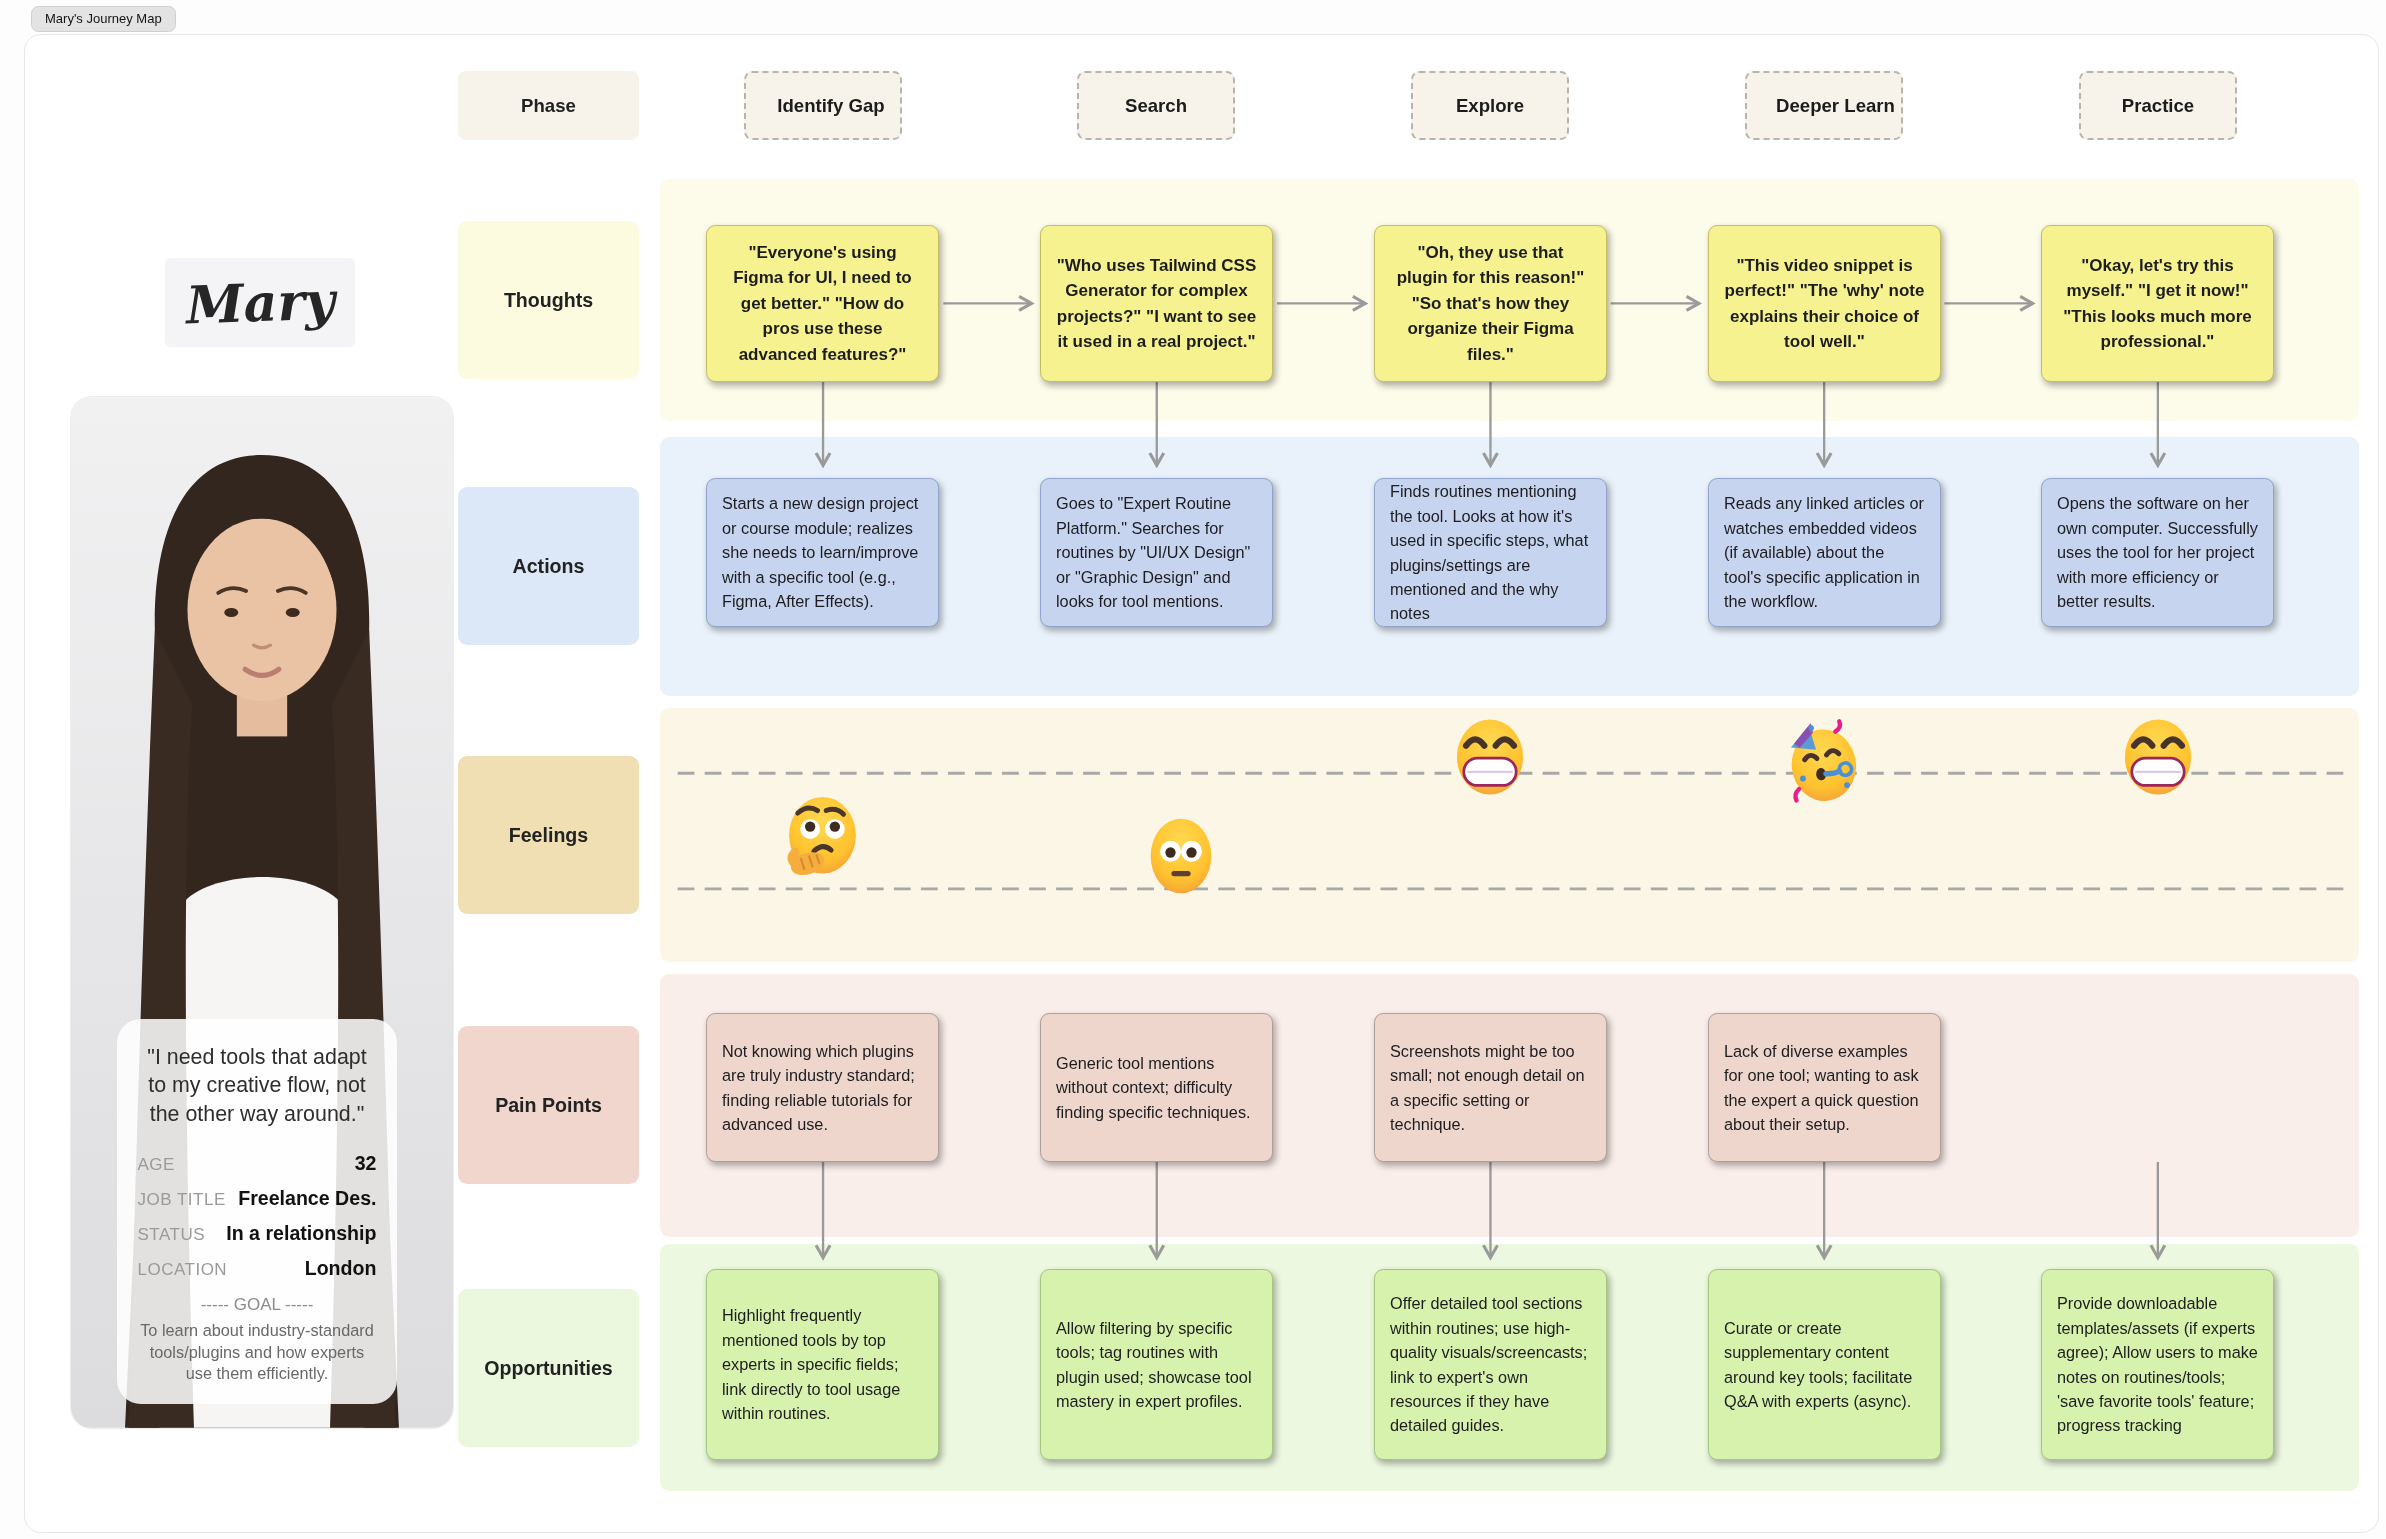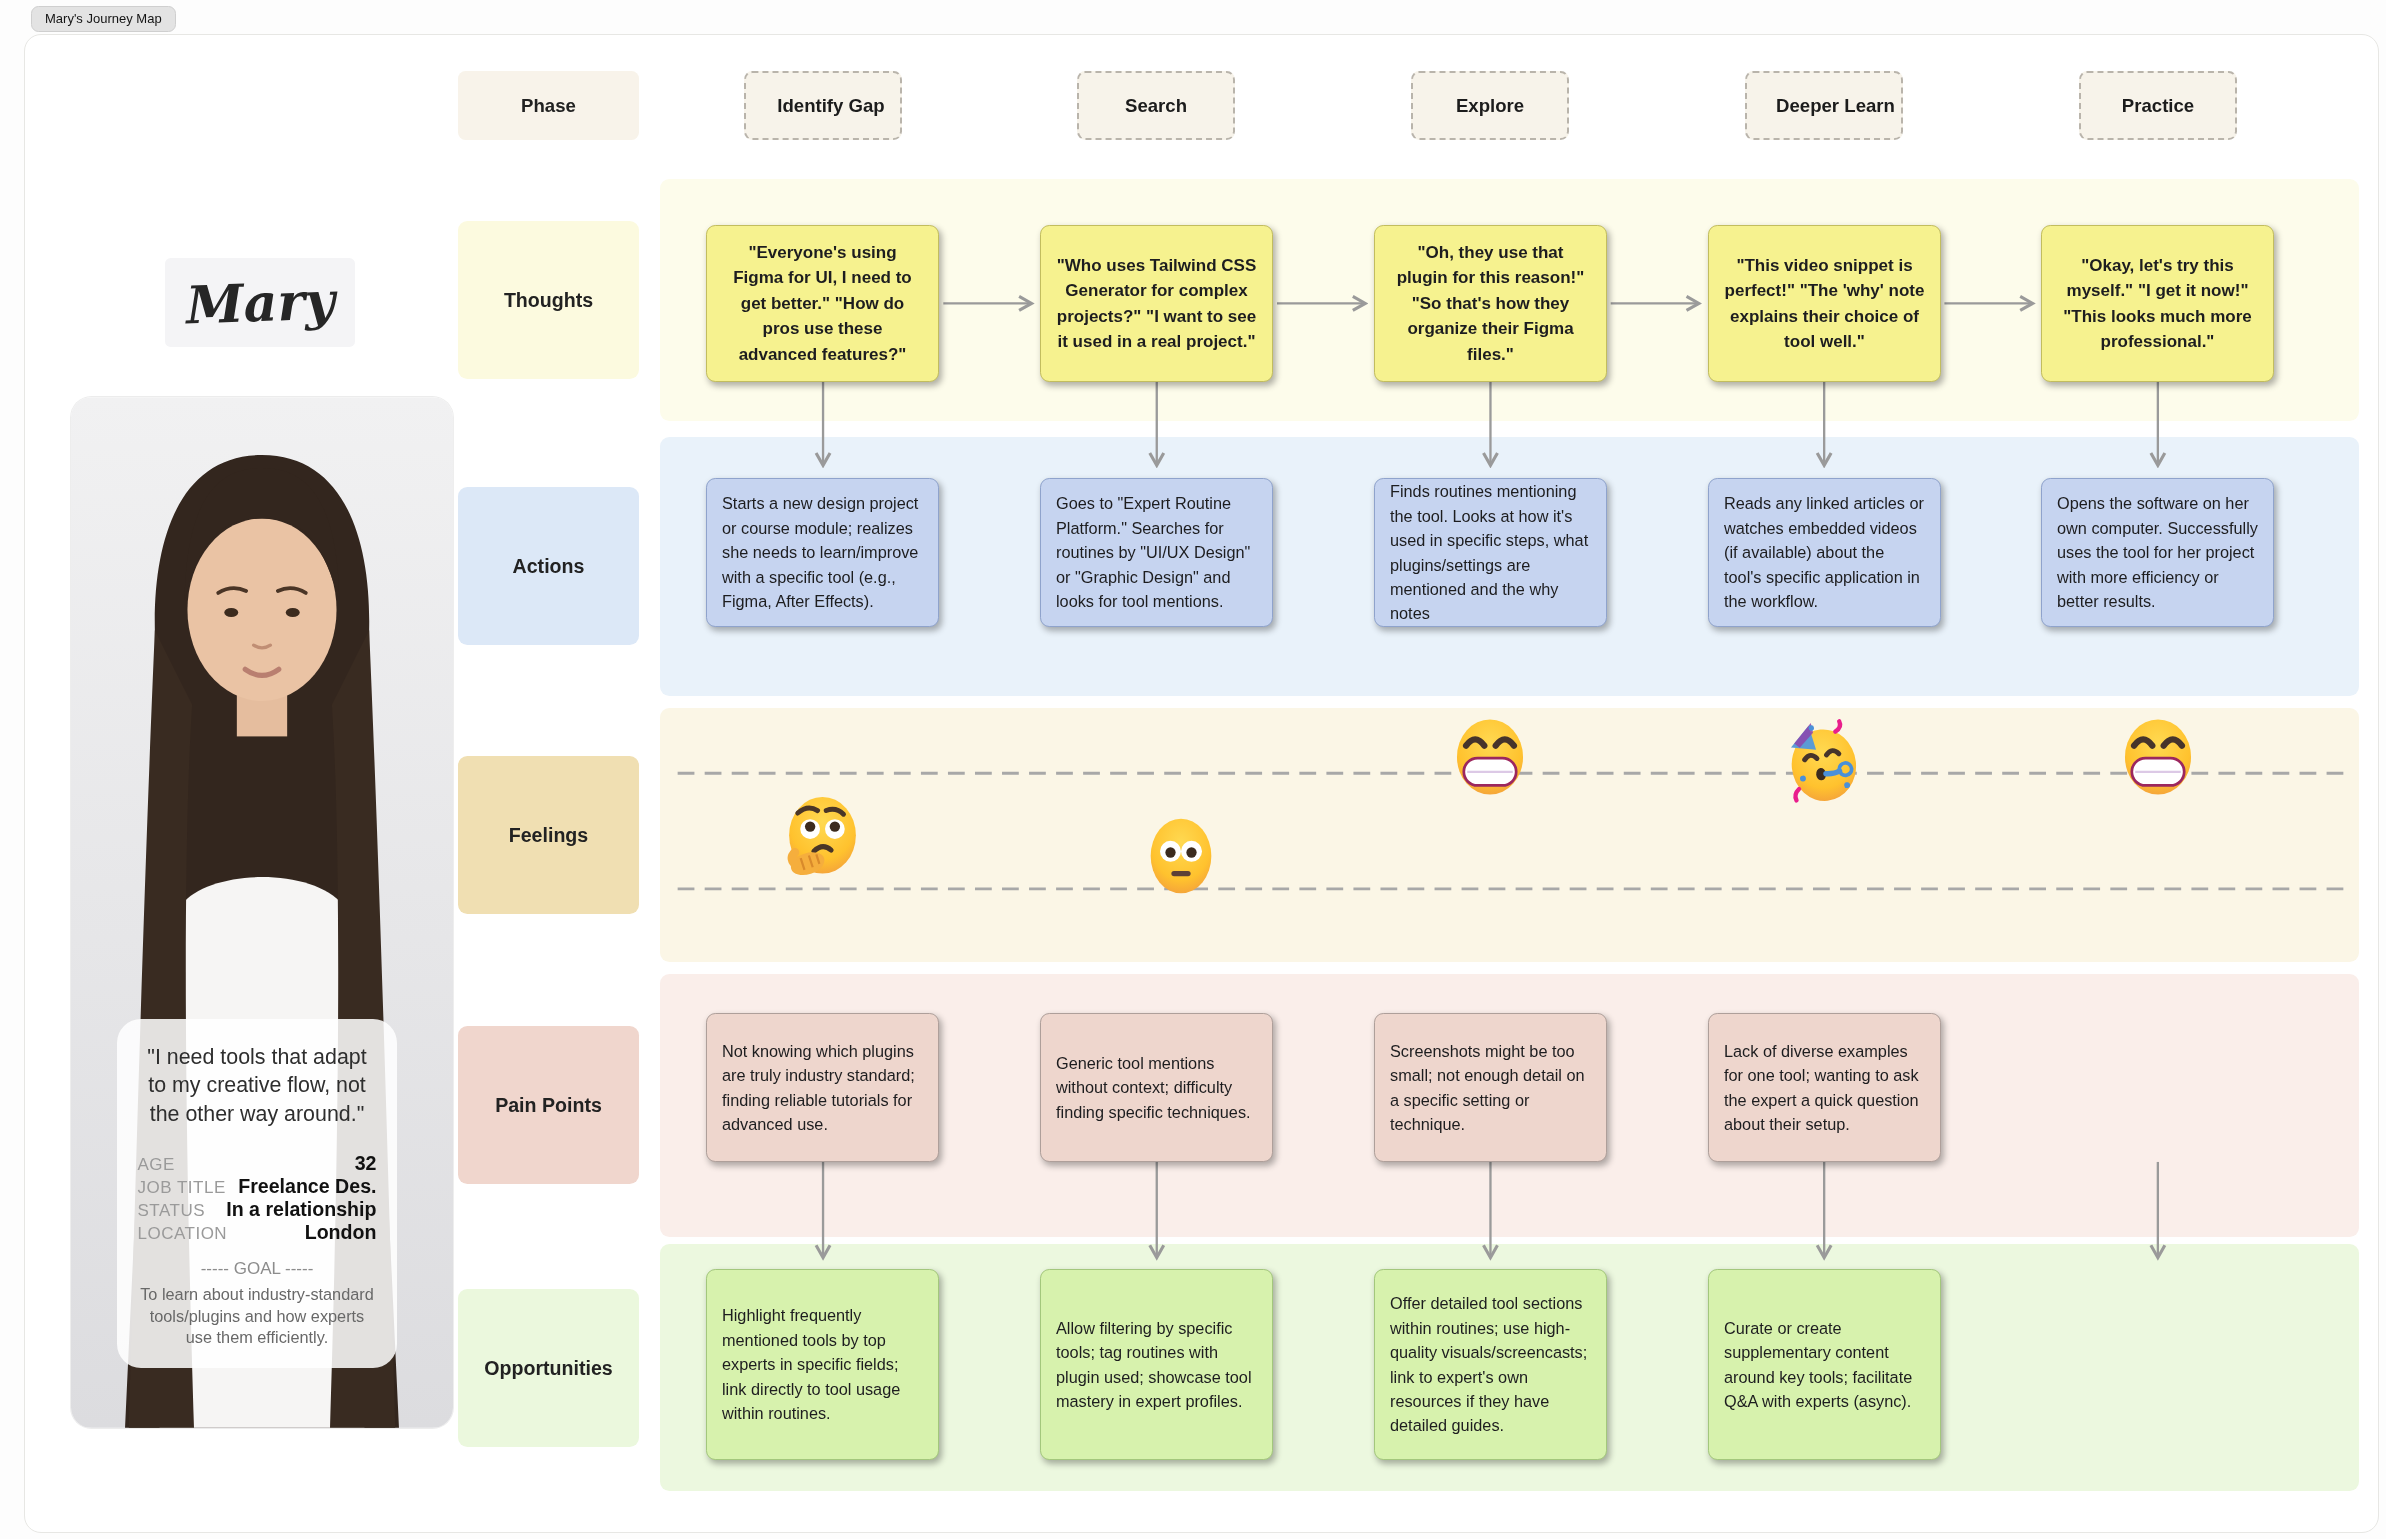--- a/index.html
+++ b/index.html
@@ -21,21 +21,21 @@
   .t-thought{top:190px}.t-action{top:443px}.t-pain{top:978px}.t-opp{top:1234px}
   .c1{left:681px}.c2{left:1015px}.c3{left:1349px}.c4{left:1683px}.c5{left:2016px}
   .connectors{position:absolute;left:0;top:0;width:2353px;height:1497px;z-index:2;pointer-events:none;}
   .emoji{position:absolute;z-index:4;}
   
   .name-plate{position:absolute;left:140px;top:223px;width:190px;height:89px;background:#f4f4f6;border-radius:5.6px;display:flex;align-items:center;justify-content:center;z-index:2;}
   .name-plate span{font-family:"DejaVu Serif",serif;font-style:italic;font-weight:bold;font-size:52px;color:#262626;transform:rotate(-2deg);}
   .photo{position:absolute;left:46px;top:362px;width:382px;height:1031px;border-radius:20.5px;overflow:hidden;z-index:1;box-shadow:0 0 0 0.9px #ececec;}
   .quote-card{position:absolute;left:92px;top:984px;width:280px;box-sizing:border-box;padding:24px 20.5px 20.5px 20.5px;background:rgba(255,255,255,0.86);border-radius:24px;z-index:3;}
   .quote{font-size:21.4px;color:#2e2e2e;text-align:center;line-height:1.32;}
-  .attrs{margin-top:24px;display:flex;flex-direction:column;gap:0;}
+  .attrs{margin-top:24px;display:flex;flex-direction:column;gap:12px;}
   .attr-row{display:flex;justify-content:space-between;align-items:baseline;}
   .attr-label{font-size:17px;color:#9a9a9a;letter-spacing:0.5px;}
   .attr-value{font-size:19.6px;font-weight:bold;color:#111;}
   .goal-divider{margin-top:15px;text-align:center;font-size:17px;color:#8c8c8c;}
   .goal-text{margin-top:5.6px;text-align:center;font-size:16.3px;color:#686868;line-height:1.3;}
 </style>
 </head>
 <body>
 
 <div class="page">
@@ -239,16 +239,17 @@
 
     <div class="card pain t-pain c1">Not knowing which plugins are truly industry standard; finding reliable tutorials for advanced use.</div>
     <div class="card pain t-pain c2">Generic tool mentions without context; difficulty finding specific techniques.</div>
     <div class="card pain t-pain c3">Screenshots might be too small; not enough detail on a specific setting or technique.</div>
     <div class="card pain t-pain c4">Lack of diverse examples for one tool; wanting to ask the expert a quick question about their setup.</div>
 
     <div class="card opp t-opp c1">Highlight frequently mentioned tools by top experts in specific fields; link directly to tool usage within routines.</div>
     <div class="card opp t-opp c2">Allow filtering by specific tools; tag routines with plugin used; showcase tool mastery in expert profiles.</div>
     <div class="card opp t-opp c3">Offer detailed tool sections within routines; use high-quality visuals/screencasts; link to expert's own resources if they have detailed guides.</div>
     <div class="card opp t-opp c4">Curate or create supplementary content around key tools; facilitate Q&amp;A with experts (async).</div>
+    <div class="card opp t-opp c5">Provide downloadable templates/assets (if experts agree); Allow users to make notes on routines/tools; 'save favorite tools' feature; progress tracking</div>
 
   </div>
 </div>
 
 
 </body></html>

